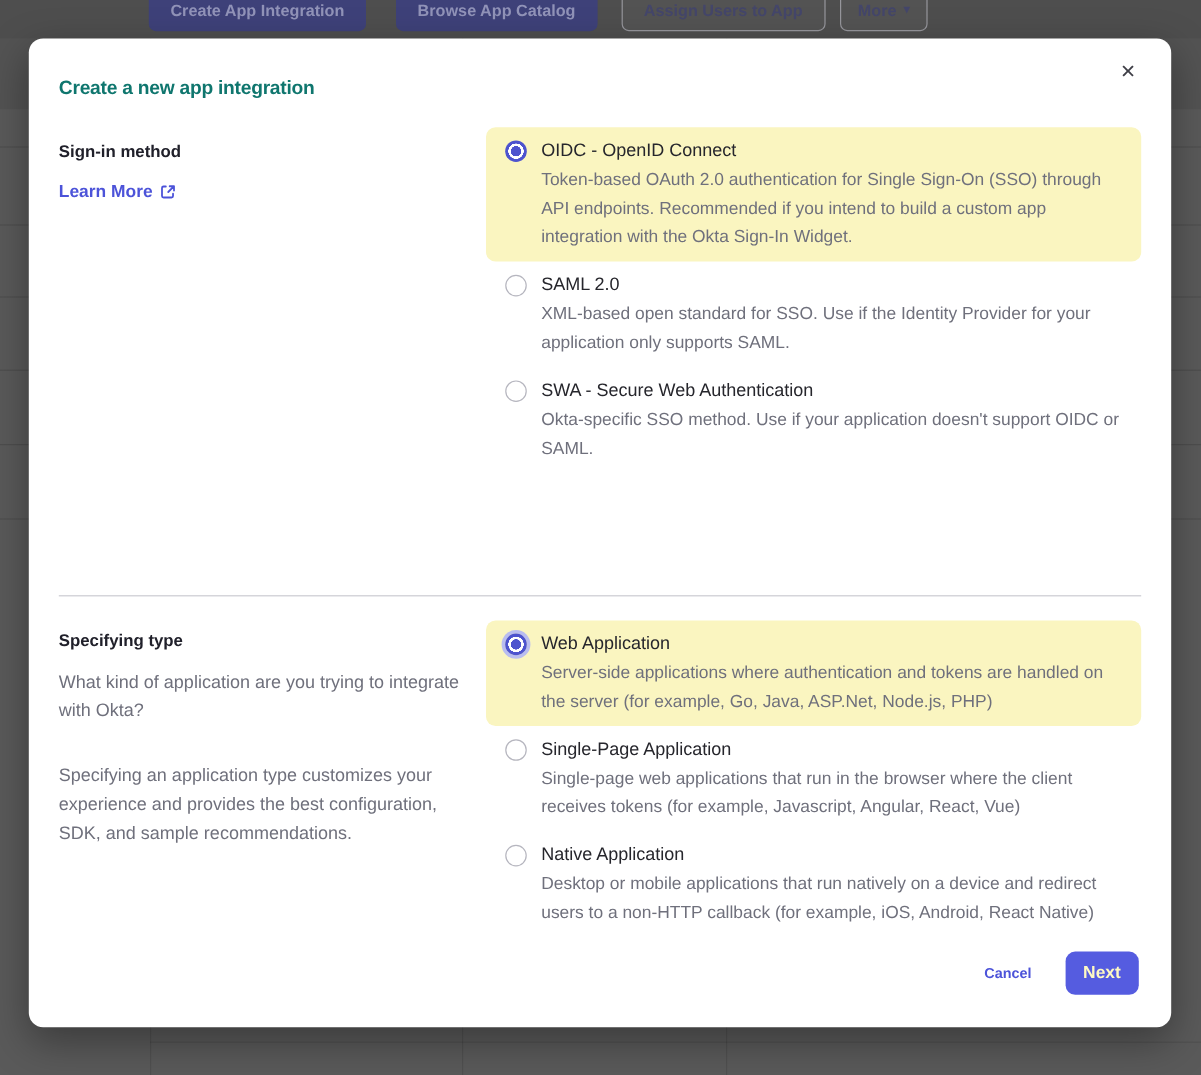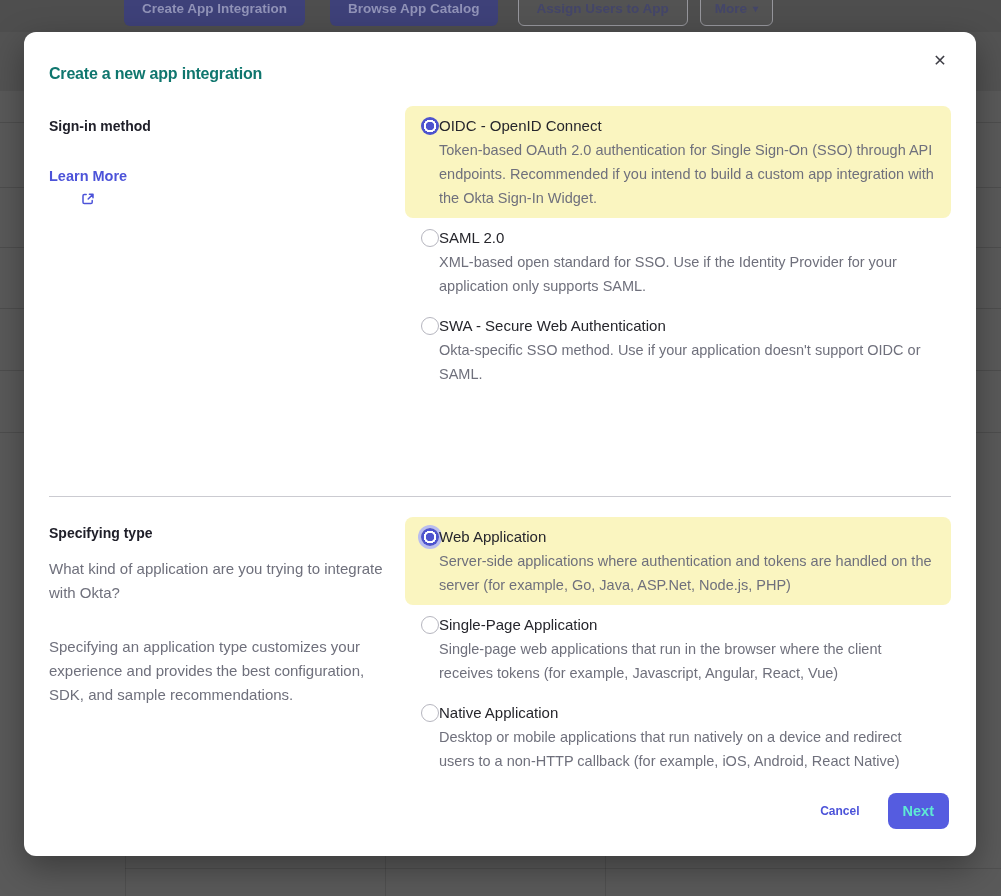--- a/index.html
+++ b/index.html
@@ -47,32 +47,32 @@
     font-size:16px; line-height:32px; font-weight:700; color:#0f766e;
     letter-spacing:-0.2px;
   }
 
   .section { position:absolute; left:25px; width:902px; display:flex; }
   .section-signin { top:74px; }
   .section-apptype { top:485px; }
   .sec-left { width:356px; padding:10px 18px 0 0; flex:0 0 356px; }
   .sec-left .sec-label { font-size:14px; font-weight:700; color:#20202a; line-height:20px; }
   .learn-more {
-    margin-top:30px; display:inline-flex; align-items:center; gap:6px;
+    margin-top:14px; display:inline-flex; align-items:center; gap:6px;
     font-size:14.5px; font-weight:700; color:#4c53d9; line-height:20px;
-    text-decoration:none; cursor:pointer;flex-direction:column;
+    text-decoration:none; cursor:pointer;
   }
   .learn-more svg { display:block; }
   .sec-para { margin-top:14px; font-size:15px; line-height:24px; color:#6f707c; }
   .sec-para + .sec-para { margin-top:30px; }
   .section-apptype .sec-left { padding-top:6px; }
 
   .sec-options { flex:1 1 auto; }
   .option {
-    display:flex; gap:0; padding:8px 16px; border-radius:8px; cursor:pointer;
+    display:flex; gap:12px; padding:8px 16px; border-radius:8px; cursor:pointer;
   }
   .option.selected { background:#faf5c0; }
   .radio {
     flex:0 0 18px; width:18px; height:18px; margin-top:3px;
     border-radius:50%; border:1.5px solid #b6b6bf; background:#fff;
   }
   .option.selected .radio {
     border:none;
     background:radial-gradient(circle, #4d53ce 0 4.2px, #ffffff 4.4px 6.3px, #4d53ce 6.5px 100%);
   }
@@ -82,21 +82,21 @@
 
   .divider { position:absolute; top:464px; left:25px; width:902px; height:1px; background:#cbcbd1; }
 
   .modal-footer {
     position:absolute; right:27px; bottom:27px;
     display:flex; align-items:center; gap:28px;
   }
   .cancel-btn { font-size:12px; font-weight:700; color:#4c53d9; cursor:pointer; }
   .next-btn {
     min-width:55px; height:36px; padding:0 15px; border:none; border-radius:8px;
-    background:#555ce0; color:#5eead4; font-size:14.5px; font-weight:700;
+    background:#555ce0; color:#fef9c3; font-size:14.5px; font-weight:700;
     font-family:"Liberation Sans", sans-serif; cursor:pointer;
     display:flex; align-items:center; justify-content:center;
   }
 </style>
 </head>
 <body>
 
 <div class="bg-topband"></div>
 <div class="bg-headband"></div>
 <div class="bg-rowline" style="top:122px"></div>

